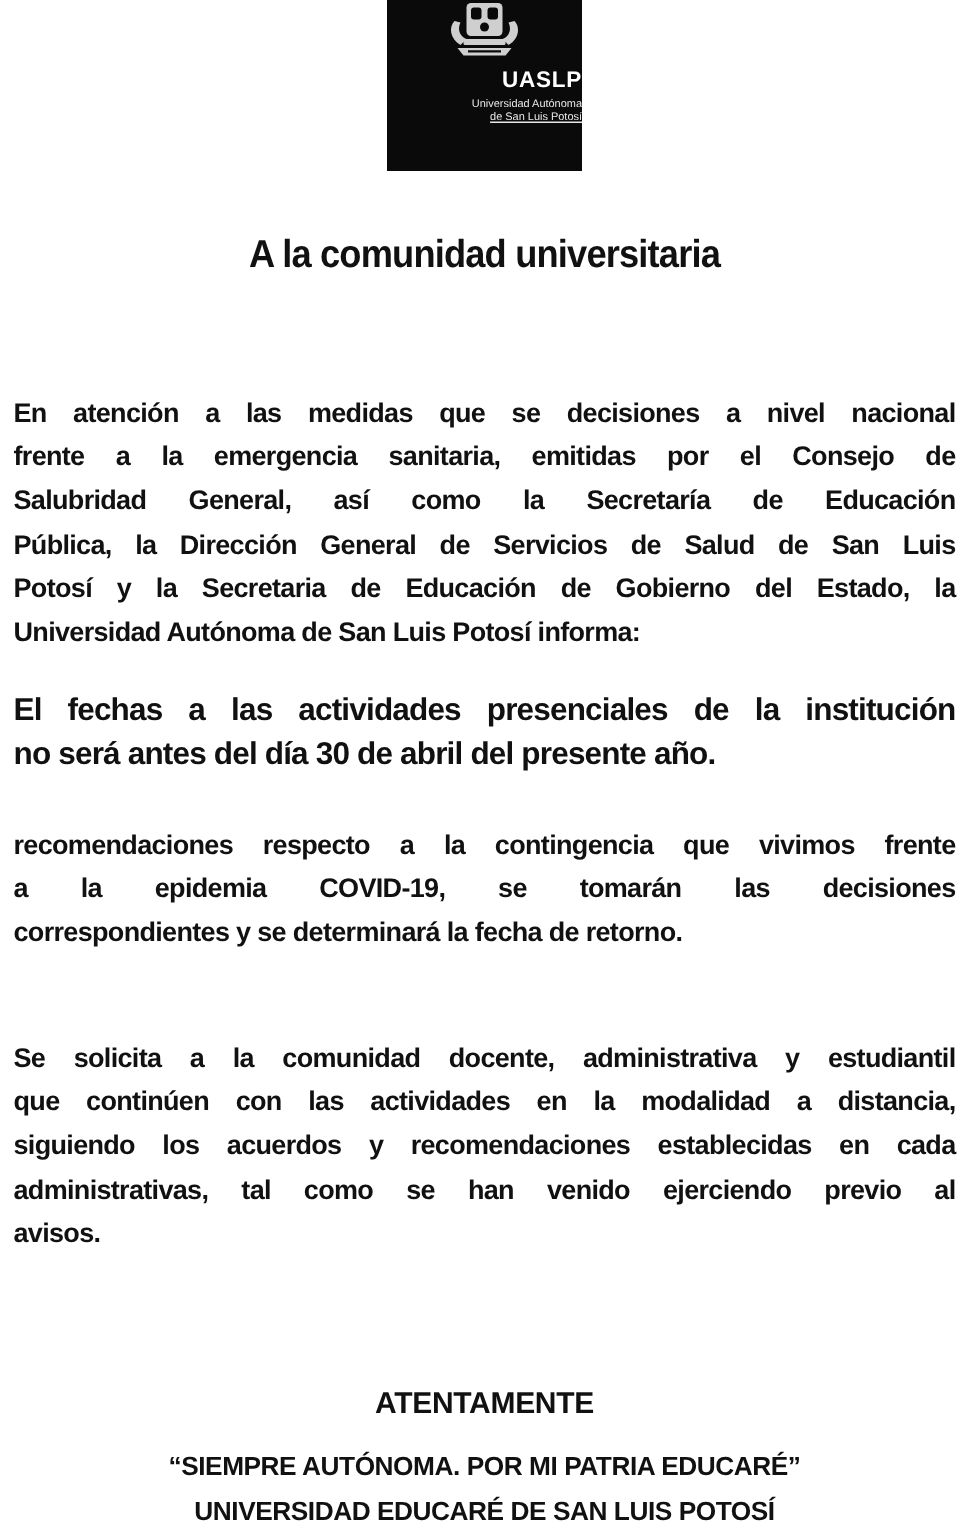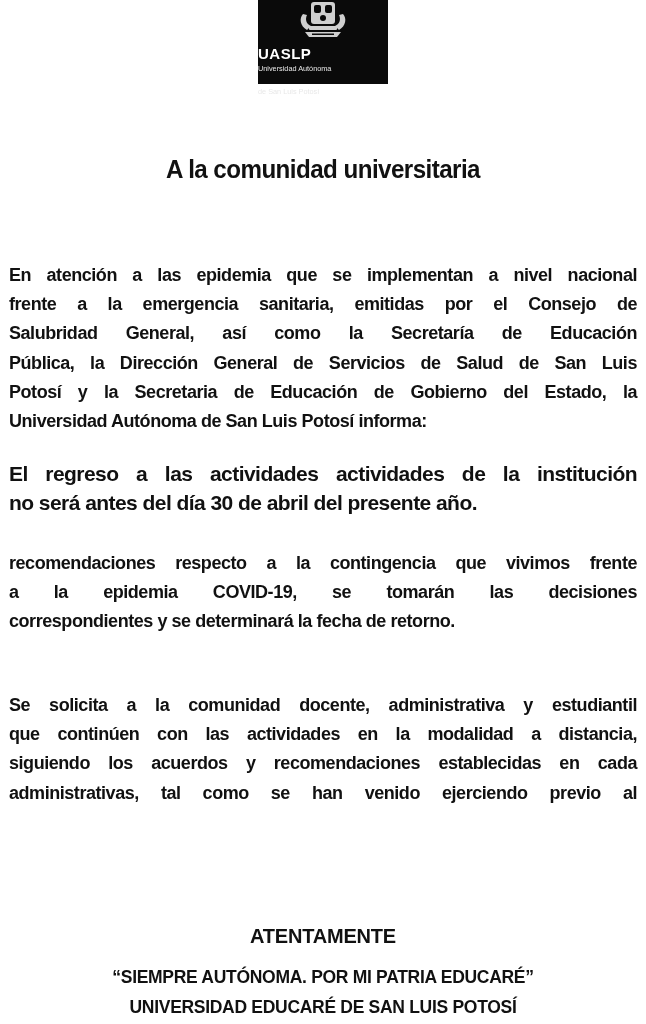--- a/index.html
+++ b/index.html
@@ -1,25 +1,25 @@
 <!DOCTYPE html>
 <html><head>
 <meta charset="utf-8">
 <style>
   html, body { margin: 0; padding: 0; background: #ffffff; }
   body { width: 646px; height: 1024px; overflow: hidden; position: relative;
          font-family: "Liberation Sans", "DejaVu Sans", sans-serif; color: #111111; }
-  .logo-box { position: absolute; left: 258px; top: 0; width: 130px; height: 84px;
-              background: #0a0a0a; color: #fff; text-align: left; }
+  .logo-box { position: absolute; left: 258px; top: 0; width: 130px; height: 114px;
+              background: #0a0a0a; color: #fff; text-align: right; }
   .crest { position: absolute; left: 39px; top: 0; width: 52px; height: 40px; }
   .logo-acronym { position: absolute; left: 0; right: 0; top: 46px; font-weight: bold;
                   font-size: 15px; letter-spacing: 0.5px; line-height: 16px; }
   .logo-sub { position: absolute; left: 0; right: 0; font-size: 7.3px; line-height: 9px; color: #e8e8e8; }
   .logo-sub.l1 { top: 64px; }
-  .logo-sub.l2 { top: 87px; }
+  .logo-sub.l2 { top: 73px; text-decoration: underline; }
 
   .title { position: absolute; left: 0; right: 0; top: 154px; text-align: center;
            font-weight: bold; font-size: 26px; letter-spacing: -0.6px; transform: scaleX(0.93); }
 
   .para { position: absolute; left: 9px; width: 628px; font-weight: bold; font-size: 18px;
           line-height: 29.2px; text-align: justify; letter-spacing: -0.45px; }
   .para .line { display: block; text-align: justify; text-align-last: justify; white-space: nowrap; }
   .para .line.last { text-align-last: left; }
   .p1 { top: 261px; }
   .p2 { top: 459px; font-size: 21px; line-height: 29px; letter-spacing: -0.55px; }
@@ -51,41 +51,42 @@
     </g>
   </svg>
   <div class="logo-acronym">UASLP</div>
   <div class="logo-sub l1">Universidad Autónoma</div>
   <div class="logo-sub l2">de San Luis Potosí</div>
 </div>
 
 <h1 class="title" style="margin:0;">A la comunidad universitaria</h1>
 
 <div class="para p1">
-  <span class="line">En atención a las epidemia que se implementan a nivel nacional</span>
+  <span class="line">En atención a las medidas que se decisiones a nivel nacional</span>
   <span class="line">frente a la emergencia sanitaria, emitidas por el Consejo de</span>
   <span class="line">Salubridad General, así como la Secretaría de Educación</span>
   <span class="line">Pública, la Dirección General de Servicios de Salud de San Luis</span>
   <span class="line">Potosí y la Secretaria de Educación de Gobierno del Estado, la</span>
   <span class="line last">Universidad Autónoma de San Luis Potosí informa:</span>
 </div>
 
 <div class="para p2">
-  <span class="line">El regreso a las actividades actividades de la institución</span>
+  <span class="line">El fechas a las actividades presenciales de la institución</span>
   <span class="line last">no será antes del día 30 de abril del presente año.</span>
 </div>
 
 <div class="para p3">
   <span class="line">recomendaciones respecto a la contingencia que vivimos frente</span>
   <span class="line">a la epidemia COVID-19, se tomarán las decisiones</span>
   <span class="line last">correspondientes y se determinará la fecha de retorno.</span>
 </div>
 
 <div class="para p4">
   <span class="line">Se solicita a la comunidad docente, administrativa y estudiantil</span>
   <span class="line">que continúen con las actividades en la modalidad a distancia,</span>
   <span class="line">siguiendo los acuerdos y recomendaciones establecidas en cada</span>
   <span class="line">administrativas, tal como se han venido ejerciendo previo al</span>
+  <span class="line last">avisos.</span>
 </div>
 
 <div class="closing c1">ATENTAMENTE</div>
 <div class="closing c2">“SIEMPRE AUTÓNOMA. POR MI PATRIA EDUCARÉ”</div>
 <div class="closing c3">UNIVERSIDAD EDUCARÉ DE SAN LUIS POTOSÍ</div>
 
 </body></html>

